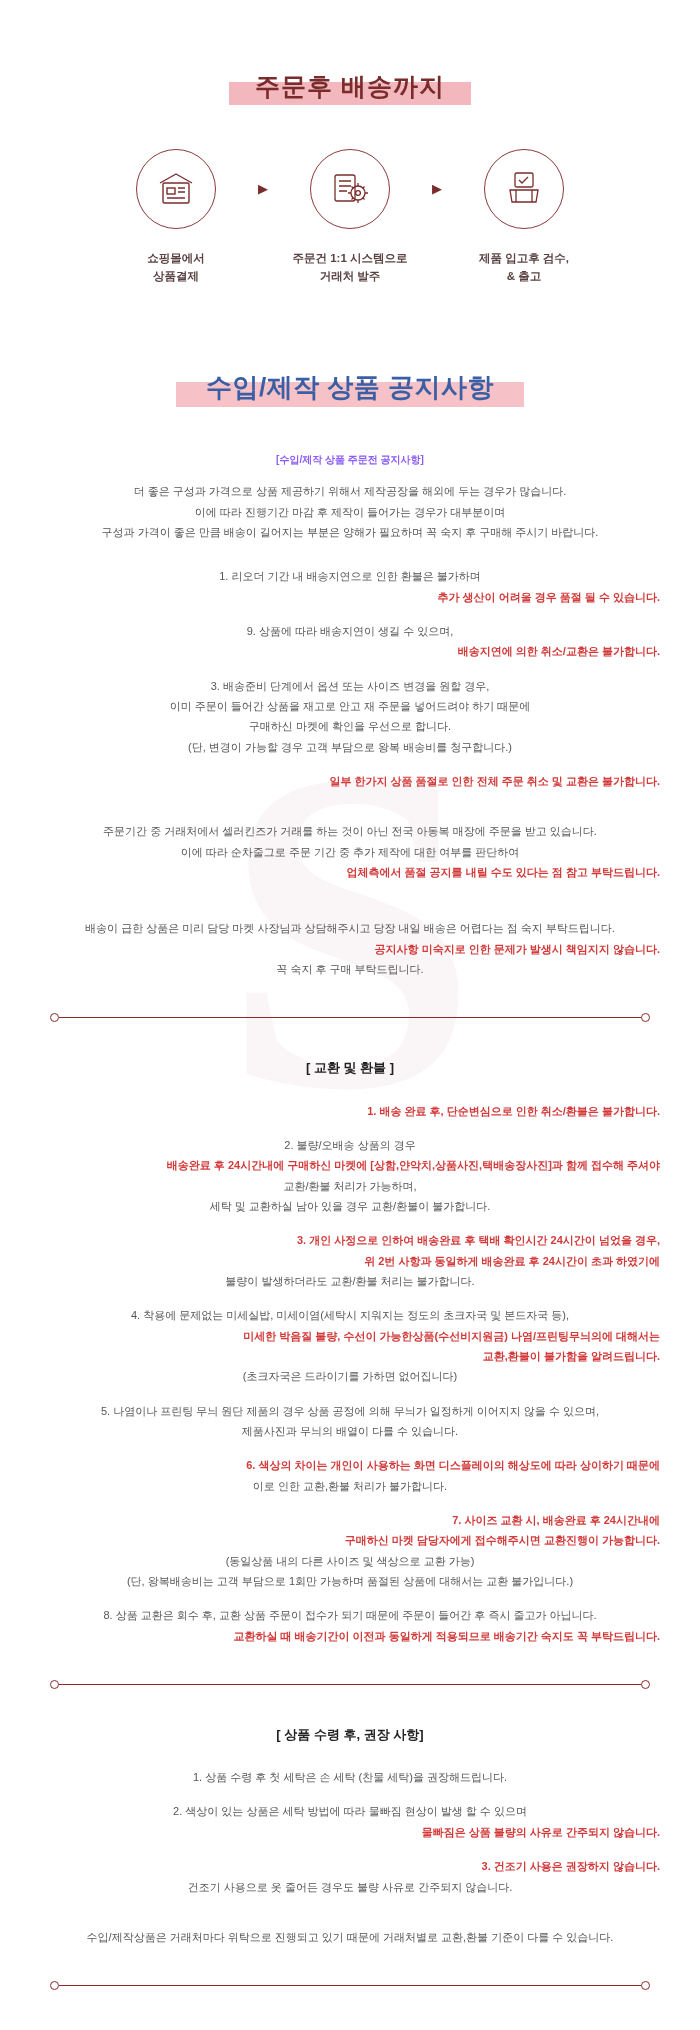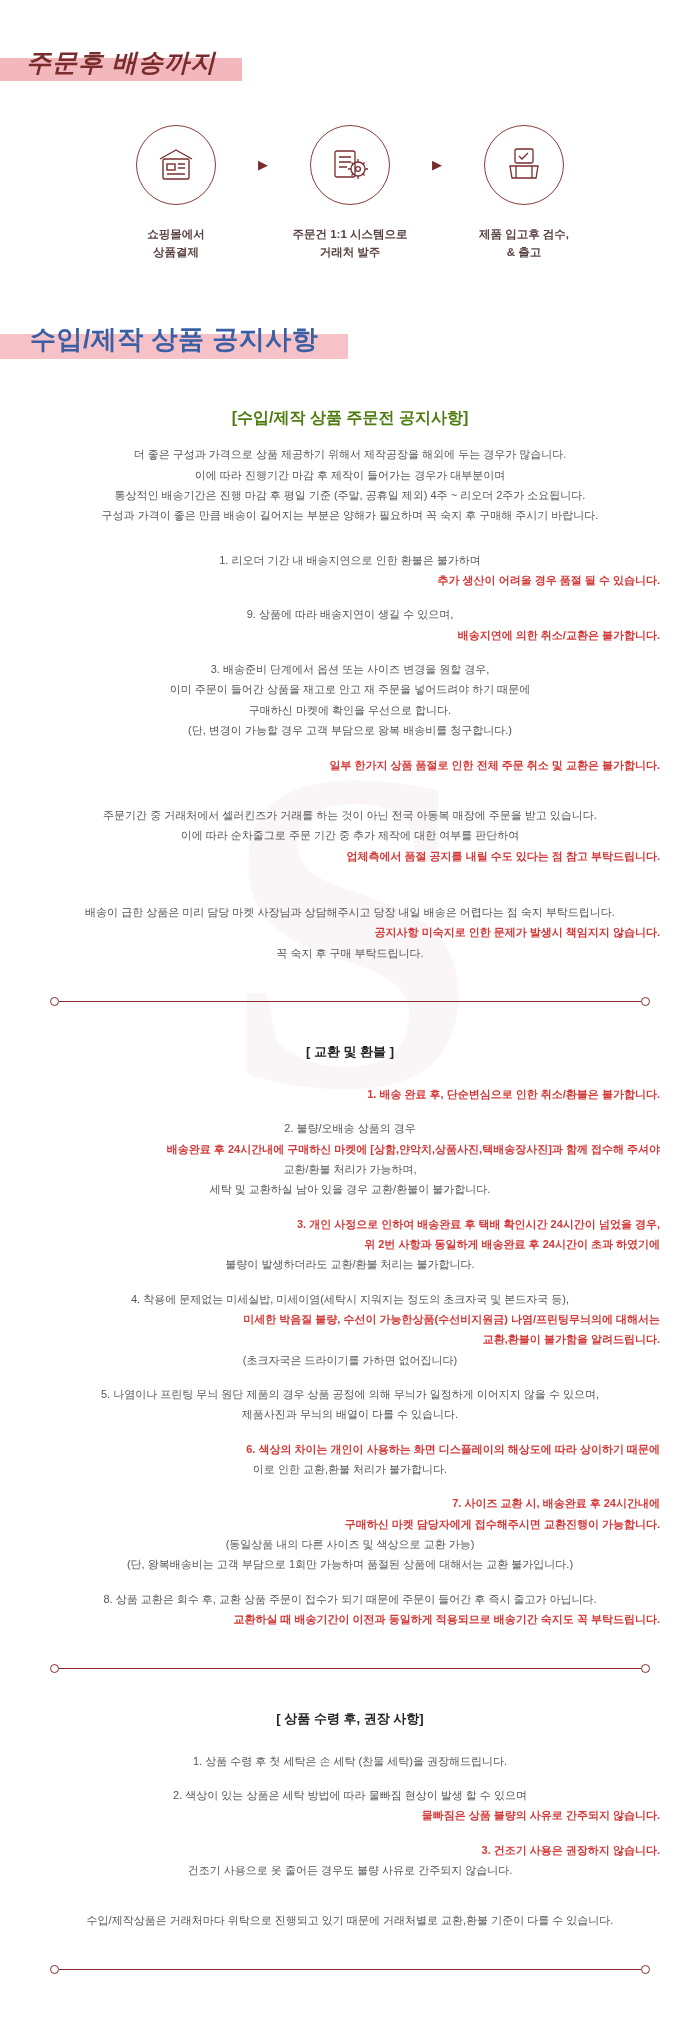--- a/index.html
+++ b/index.html
@@ -28,23 +28,22 @@
     color:#faf5f6;
     font-family:"Liberation Serif",serif;
     line-height:1;
     z-index:0;
     user-select:none;
   }
   .content{position:relative;z-index:1;}
 
   
   .top-banner{
-    text-align:left;
-    padding-top:42px;
-    font-style:italic;
+    text-align:center;
+    padding-top:66px;
   }
   .top-banner .title-band{
     display:inline-block;
     position:relative;
     padding:4px 26px 6px 26px;
     font-size:25px;
     font-weight:bold;
     color:#7a2c2c;
     letter-spacing:1px;
   }
@@ -93,22 +92,22 @@
     display:flex;
     align-items:center;
     justify-content:center;
     height:78px;
     color:#7a2c2c;
     font-size:13px;
   }
 
   
   .pink-head{
-    text-align:left;
-    margin-top:58px;
+    text-align:center;
+    margin-top:82px;
   }
   .pink-head .band{
     display:inline-block;
     position:relative;
     padding:2px 30px 6px 30px;
     font-size:26px;
     font-weight:bold;
     color:#3b5fa4;
     letter-spacing:0.5px;
   }
@@ -126,22 +125,22 @@
   .block{
     text-align:center;
     font-size:11px;
     line-height:1.85;
     color:#555;
     margin:0 auto;
     width:620px;
   }
   .block-title{
     font-weight:bold;
-    color:#4d7c0f;
-    font-size:16px;
+    color:#8b5cf6;
+    font-size:10px;
     margin-bottom:12px;
   }
   .red{color:#d33a3a;font-weight:bold;text-align:right;}
   .spacer-10{height:10px;}
   .spacer-16{height:16px;}
   .spacer-22{height:22px;}
   .spacer-40{height:40px;}
 
   .para{margin-bottom:14px;}
 
@@ -248,21 +247,20 @@
     </div>
 
     <div class="spacer-40"></div>
 
     <div class="block">
       <div class="block-title">[수입/제작 상품 주문전 공지사항]</div>
 
       <div class="para">
         <div>더 좋은 구성과 가격으로 상품 제공하기 위해서 제작공장을 해외에 두는 경우가 많습니다.</div>
         <div>이에 따라 진행기간 마감 후 제작이 들어가는 경우가 대부분이며</div>
-        <div>통상적인 배송기간은 진행 마감 후 평일 기준 (주말, 공휴일 제외) 4주 ~ 리오더 2주가 소요됩니다.</div>
         <div>구성과 가격이 좋은 만큼 배송이 길어지는 부분은 양해가 필요하며 꼭 숙지 후 구매해 주시기 바랍니다.</div>
       </div>
 
       <div class="spacer-10"></div>
 
       <div class="para">
         <div>1. 리오더 기간 내 배송지연으로 인한 환불은 불가하며</div>
         <div class="red">추가 생산이 어려울 경우 품절 될 수 있습니다.</div>
       </div>
 

